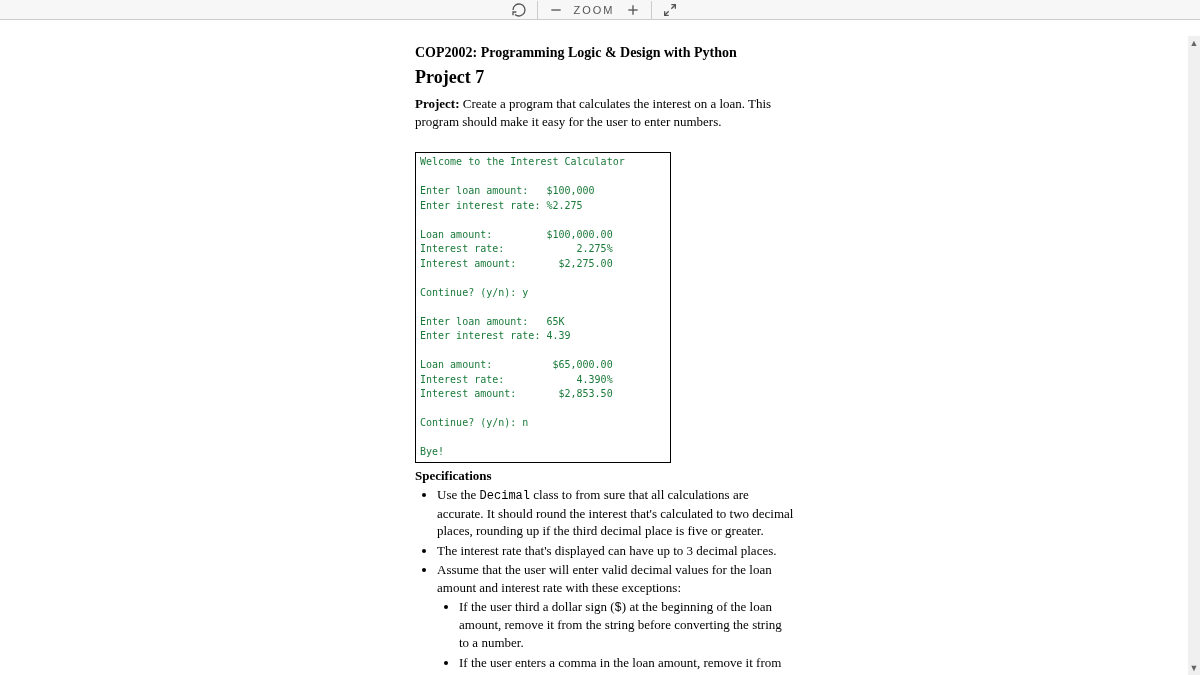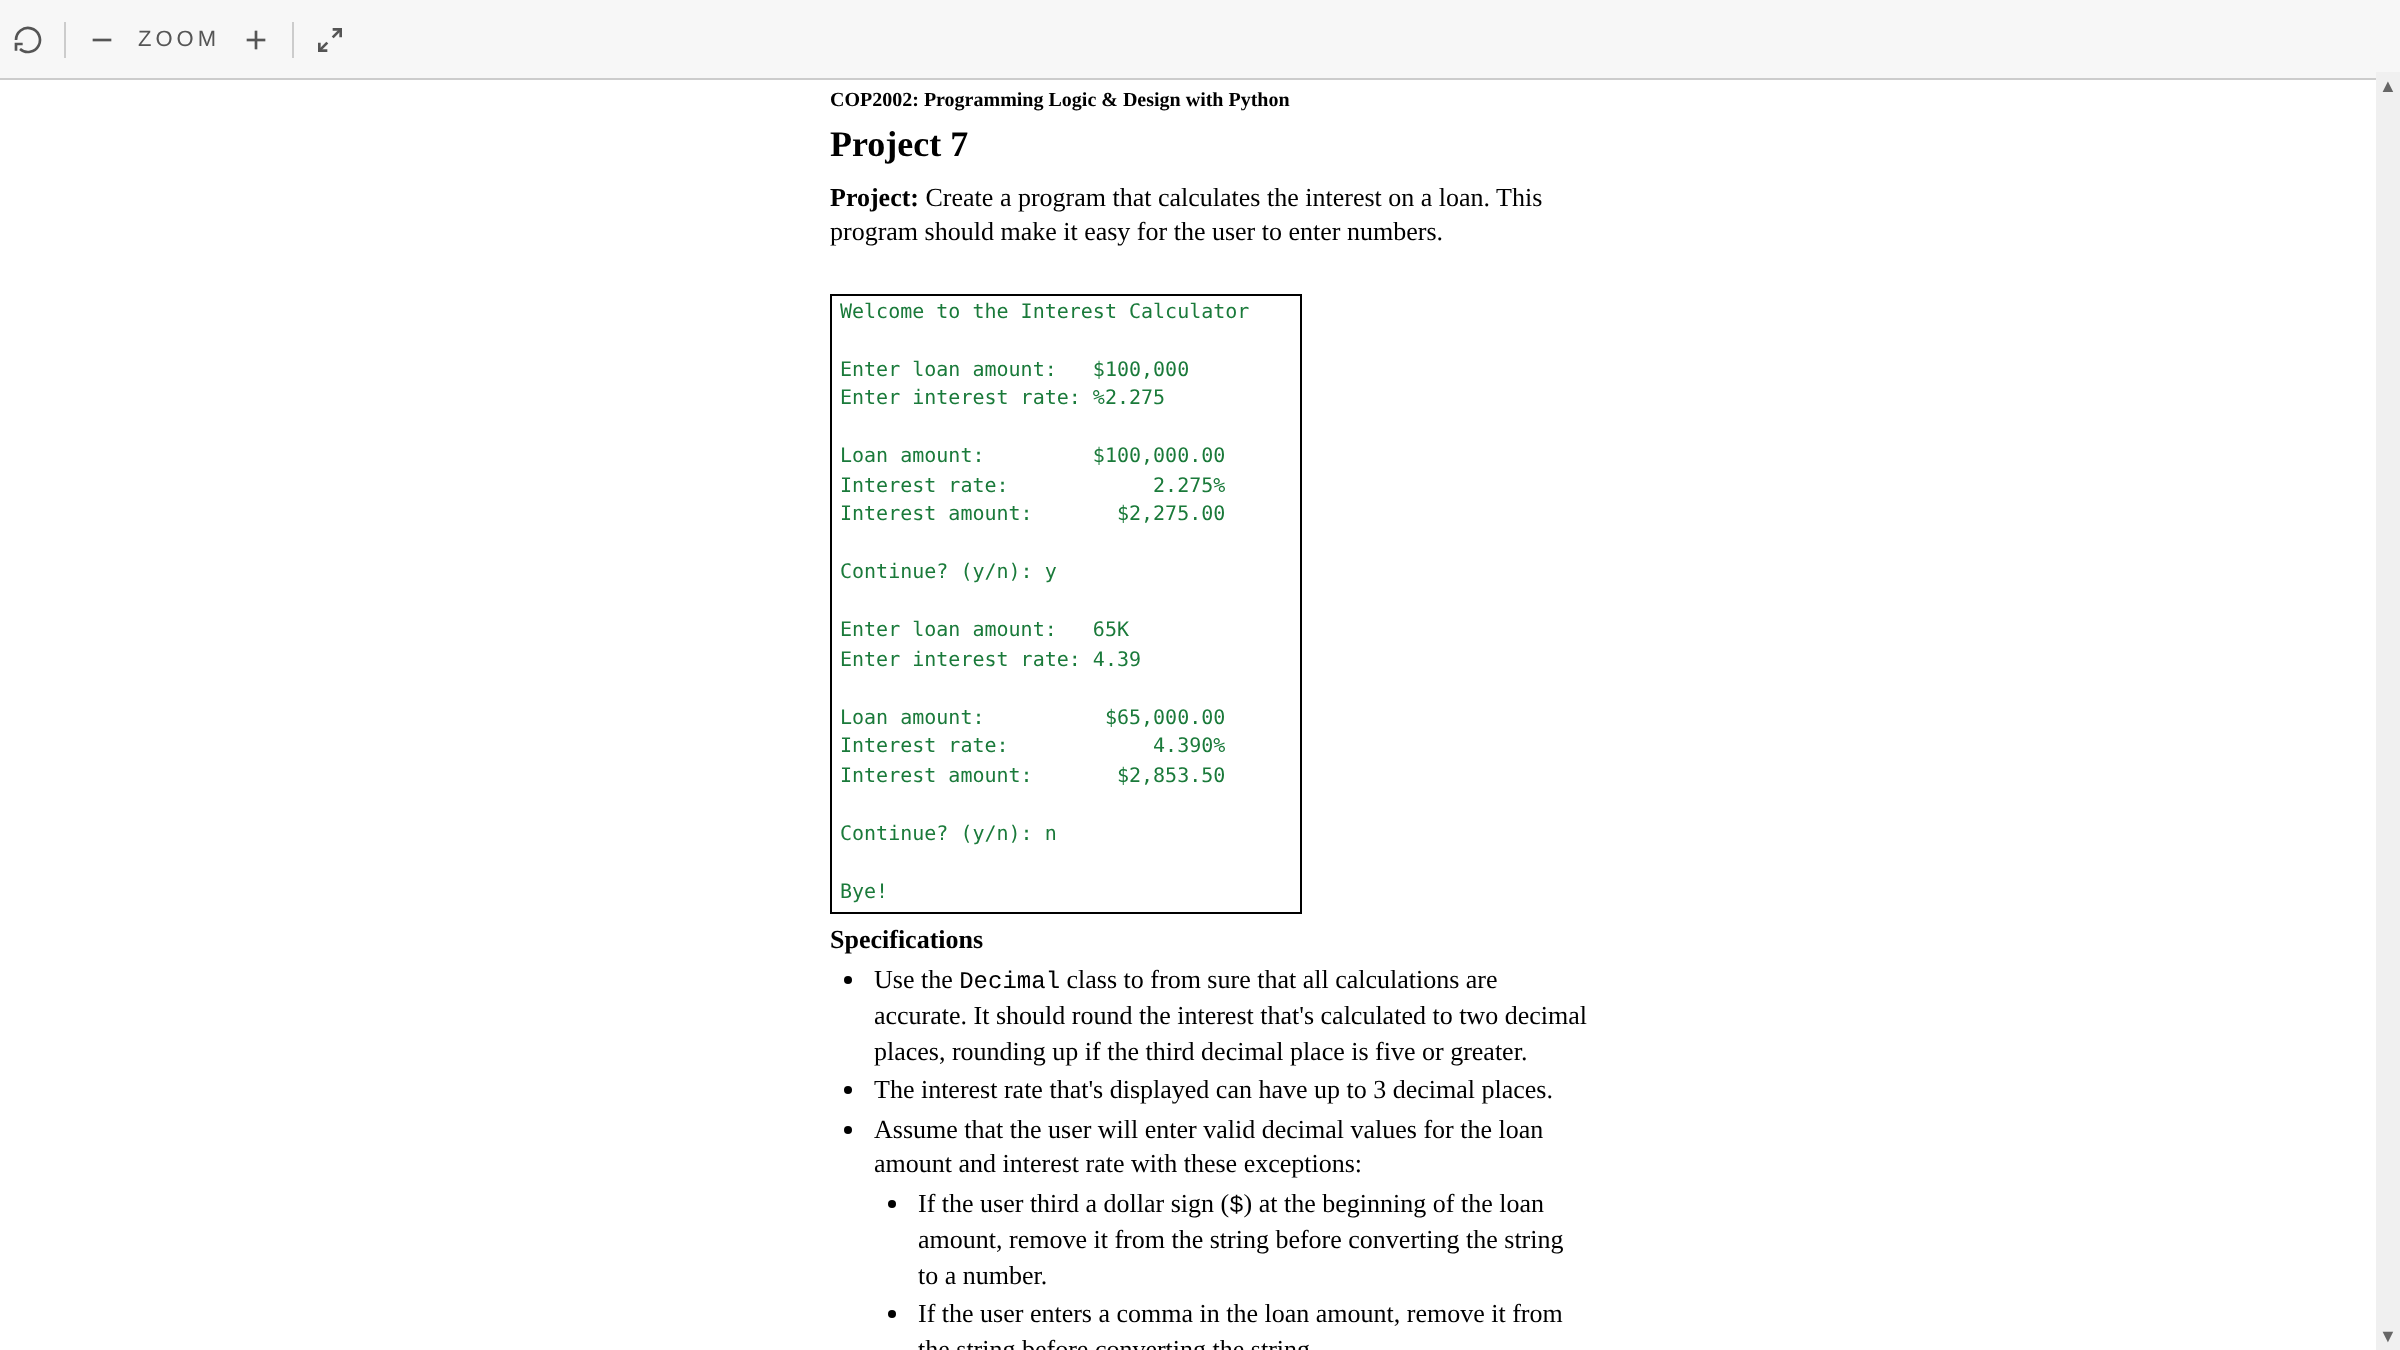--- a/index.html
+++ b/index.html
@@ -8,25 +8,25 @@
     background: #fff;
     color: #000;
     width: 1200px;
     height: 675px;
     overflow: hidden;
     position: relative;
   }
   .toolbar {
     position: absolute;
     top: 0; left: 0; right: 0;
-    height: 40px;
+    height: 20px;
     background: #f7f7f7;
     border-bottom: 1px solid #ccc;
     display: flex;
-    justify-content: flex-start;
+    justify-content: center;
     align-items: center;
     padding-right: 12px;
     gap: 0;
     font-family: Arial, sans-serif;
   }
   .tb-btn {
     display: inline-flex;
     align-items: center;
     justify-content: center;
     width: 28px; height: 28px;
@@ -51,35 +51,35 @@
     overflow-y: scroll;
   }
   .doc {
     width: 760px;
     margin: 0 0 0 415px;
     padding: 8px 0 40px 0;
     font-size: 13px;
     line-height: 1.35;
   }
   .course-title {
-    font-size: 10px;
+    font-size: 14px;
     font-weight: bold;
     margin-bottom: 2px;
   }
   .project-h {
     font-size: 18px;
     font-weight: bold;
     margin-bottom: 6px;
   }
   .para { margin-bottom: 22px; max-width: 370px; }
   .label-bold { font-weight: bold; }
   .section-h { font-weight: bold; margin: 4px 0 2px 0; font-size: 13px; }
   .console {
     border: 1px solid #000;
-    width: 236px;
+    width: 256px;
     padding: 2px 4px;
     font-family: monospace;
     font-size: 10px;
     line-height: 1.45;
     color: #1a7a3a;
     white-space: pre;
     margin-bottom: 4px;
   }
   ul.spec { list-style: disc; padding-left: 22px; max-width: 380px; }
   ul.spec > li { margin-bottom: 2px; }

